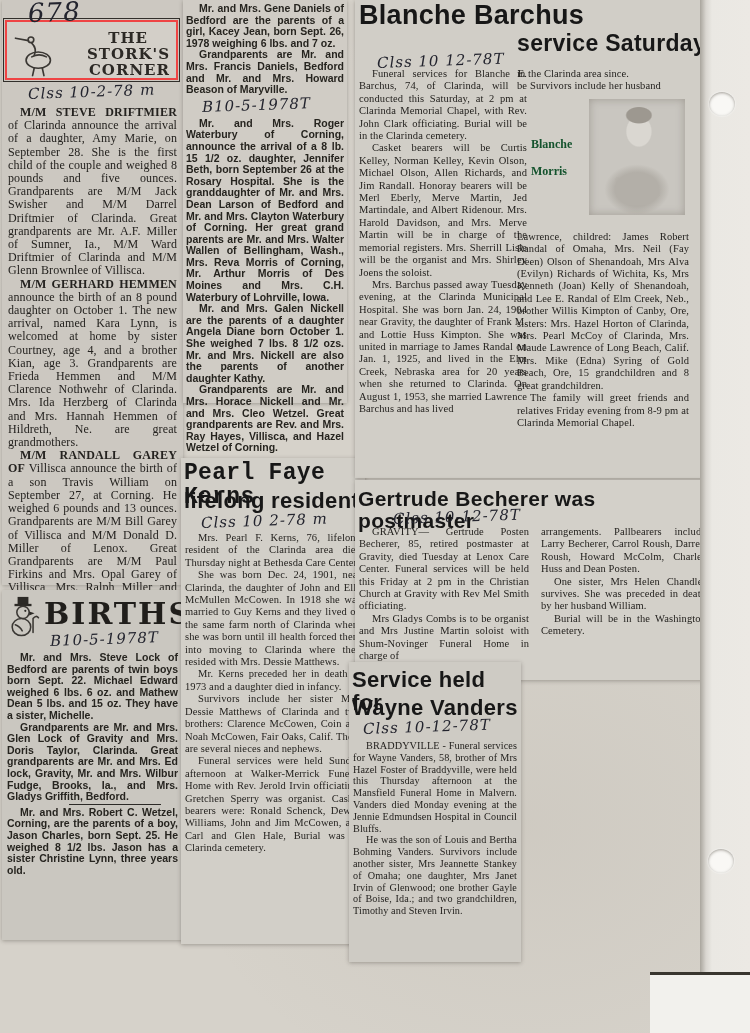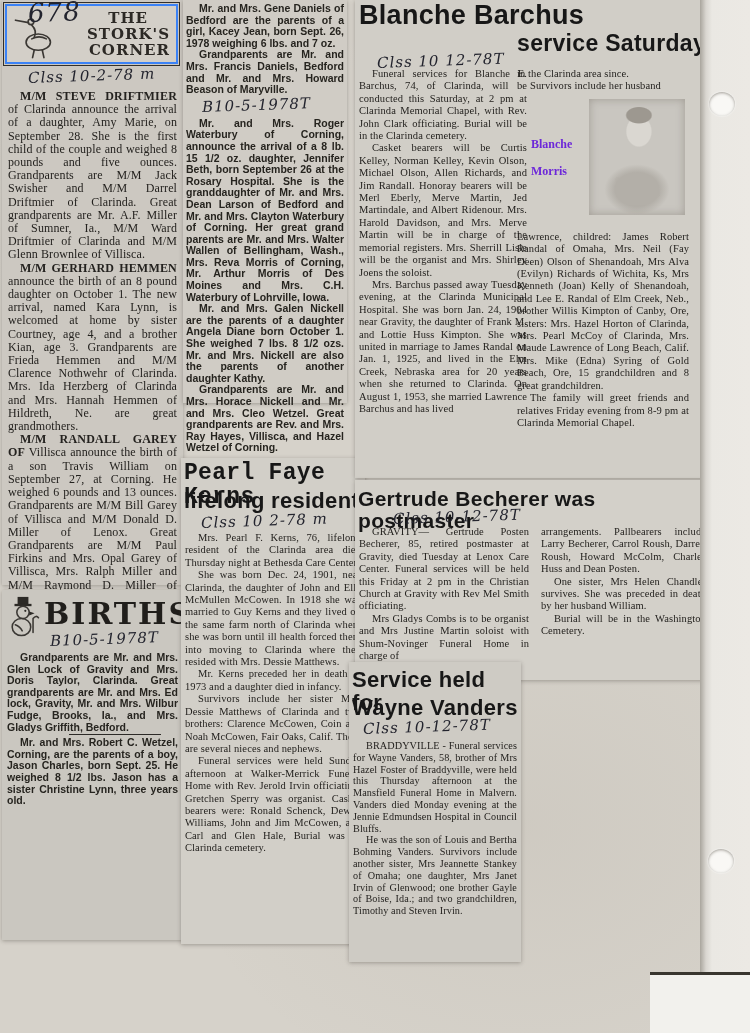--- a/index.html
+++ b/index.html
@@ -17,23 +17,23 @@
   .serif-body p{font:10.5px/12.4px "Liberation Serif",serif;letter-spacing:.1px;}
   .indent{text-indent:13px;}
   
   .hand{font:italic 15px "DejaVu Serif",serif;color:#23242e;
         transform:rotate(-2deg);transform-origin:left;letter-spacing:1px;white-space:nowrap;}
   
   .hl{font-family:"Liberation Sans",sans-serif;font-weight:bold;color:#171717;
       margin:0;letter-spacing:.3px;line-height:1.05;}
   
   .stork{left:2px;top:0;width:181px;height:585px;background:#ccc8c1;}
-  .masthead{position:relative;margin:4px 5px 0 3px;height:56px;
-            border:2px solid #3b82f6;outline:1px solid #322f2b;outline-offset:1px;
-            display:flex;align-items:center;background:#d3cfc8;}
+  .masthead{position:relative;margin:20px 5px 0 3px;height:56px;
+            border:2px solid #ef4444;outline:1px solid #322f2b;outline-offset:1px;
+            display:flex;align-items:flex-end;background:#d3cfc8;}
   .masthead svg{flex:0 0 52px;height:52px;margin-left:2px;}
   .m-text{flex:1;text-align:right;padding-right:6px;
           font-family:"DejaVu Serif",serif;font-weight:bold;color:#2c2925;
           font-size:15px;line-height:16px;letter-spacing:1px;}
   .m-line1{margin-right:22px;}
   .corner-number{position:absolute;left:26px;top:-2px;font-size:26px;z-index:5;}
   .stork-hand{margin:5px 0 3px 26px;}
   .stork-articles{padding:0 6px;}
   .stork-articles p{font:12px/13.2px "Liberation Serif",serif;text-indent:12px;}
   .lead{font-weight:bold;letter-spacing:.2px;}
@@ -68,21 +68,21 @@
   .photo{position:absolute;right:4px;top:2px;width:96px;height:116px;
          background:
            radial-gradient(ellipse 22px 14px at 52% 14%, #9d9890 55%, transparent 62%),
            radial-gradient(ellipse 20px 24px at 52% 28%, #dad7d1 60%, transparent 66%),
            radial-gradient(ellipse 44px 34px at 50% 78%, #b3afa8 50%, rgba(179,175,168,.35) 66%, transparent 74%),
            radial-gradient(circle 5px at 30% 70%, #c2beb7 60%, transparent 65%),
            radial-gradient(circle 6px at 70% 82%, #bcb8b1 60%, transparent 66%),
            #c9c6c0;
          box-shadow:inset 0 0 8px rgba(120,114,104,.5);}
   .photo-cap{position:absolute;left:14px;top:40px;font-weight:bold;
-             font-family:"Liberation Serif",serif;font-size:12px;color:#6d28d9;}
+             font-family:"Liberation Serif",serif;font-size:12px;color:#14532d;}
   .photo-cap div{margin-bottom:12px;}
   
   .becherer{left:355px;top:480px;width:355px;height:200px;background:#d3d0c9;}
   .becherer-h1{position:absolute;left:3px;top:8px;font-size:21px;width:350px;}
   .becherer-hand{position:absolute;left:38px;top:30px;}
   .gcol-l{position:absolute;left:4px;top:46px;width:170px;}
   .gcol-r{position:absolute;left:186px;top:46px;width:165px;}
   
   .vanders{left:349px;top:662px;width:172px;height:300px;background:#cecbc4;}
   .vanders-h1{position:absolute;left:3px;top:6px;font-size:22px;}
@@ -141,20 +141,21 @@
         <circle class="fl" cx="25" cy="20" r="1.4"></circle>
         <path class="fl" d="M30 21 l7 2 -7 3z"></path>
         <ellipse class="ln" cx="20" cy="41" rx="12" ry="11"></ellipse>
         <path class="ln" d="M12 38 q6 2 9 8"></path>
         <path class="ln" d="M35 30 v18 M35 30 q4 -5 7 -1"></path>
       </svg>
       <div class="births-title">BIRTHS</div>
     </div>
     <div class="hand births-hand">B10-5-1978T</div>
     <div class="sans-body">
+      <p class="indent">Mr. and Mrs. Steve Lock of Bedford are parents of twin boys born Sept. 22. Michael Edward weighed 6 lbs. 6 oz. and Mathew Dean 5 lbs. and 15 oz. They have a sister, Michelle.</p>
       <p class="indent">Grandparents are Mr. and Mrs. Glen Lock of Gravity and Mrs. Doris Taylor, Clarinda. Great grandparents are Mr. and Mrs. Ed lock, Gravity, Mr. and Mrs. Wilbur Fudge, Brooks, Ia., and Mrs. Gladys Griffith, Bedford.</p>
       <div class="rule-dash"></div>
       <p class="indent">Mr. and Mrs. Robert C. Wetzel, Corning, are the parents of a boy, Jason Charles, born Sept. 25. He weighed 8 1/2 lbs. Jason has a sister Christine Lynn, three years old.</p>
     </div>
   </div>
 
   <div class="clip middle">
     <div class="sans-body">
       <p class="indent">Mr. and Mrs. Gene Daniels of Bedford are the parents of a girl, Kacey Jean, born Sept. 26, 1978 weighing 6 lbs. and 7 oz.</p>
       <p class="indent">Grandparents are Mr. and Mrs. Francis Daniels, Bedford and Mr. and Mrs. Howard Beason of Maryville.</p>

